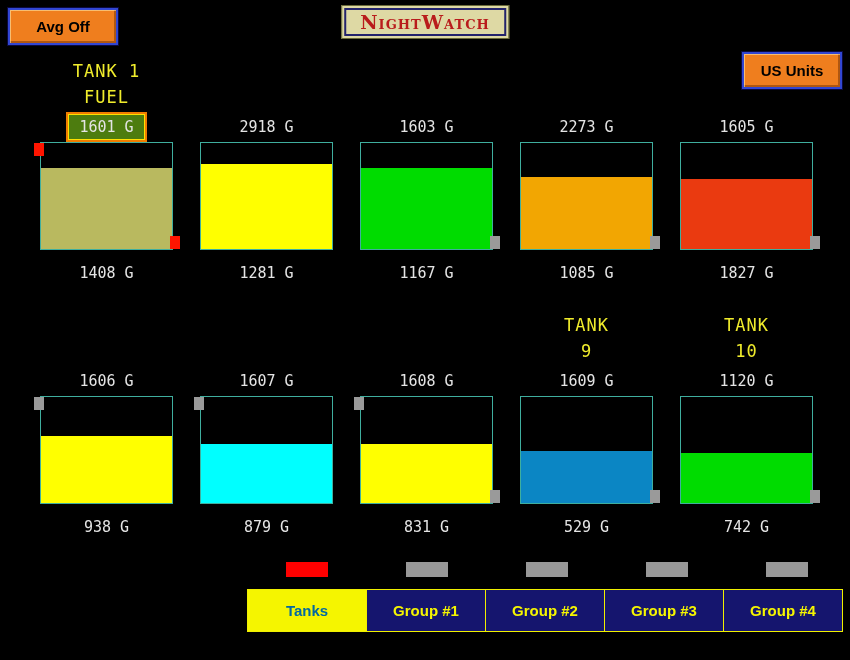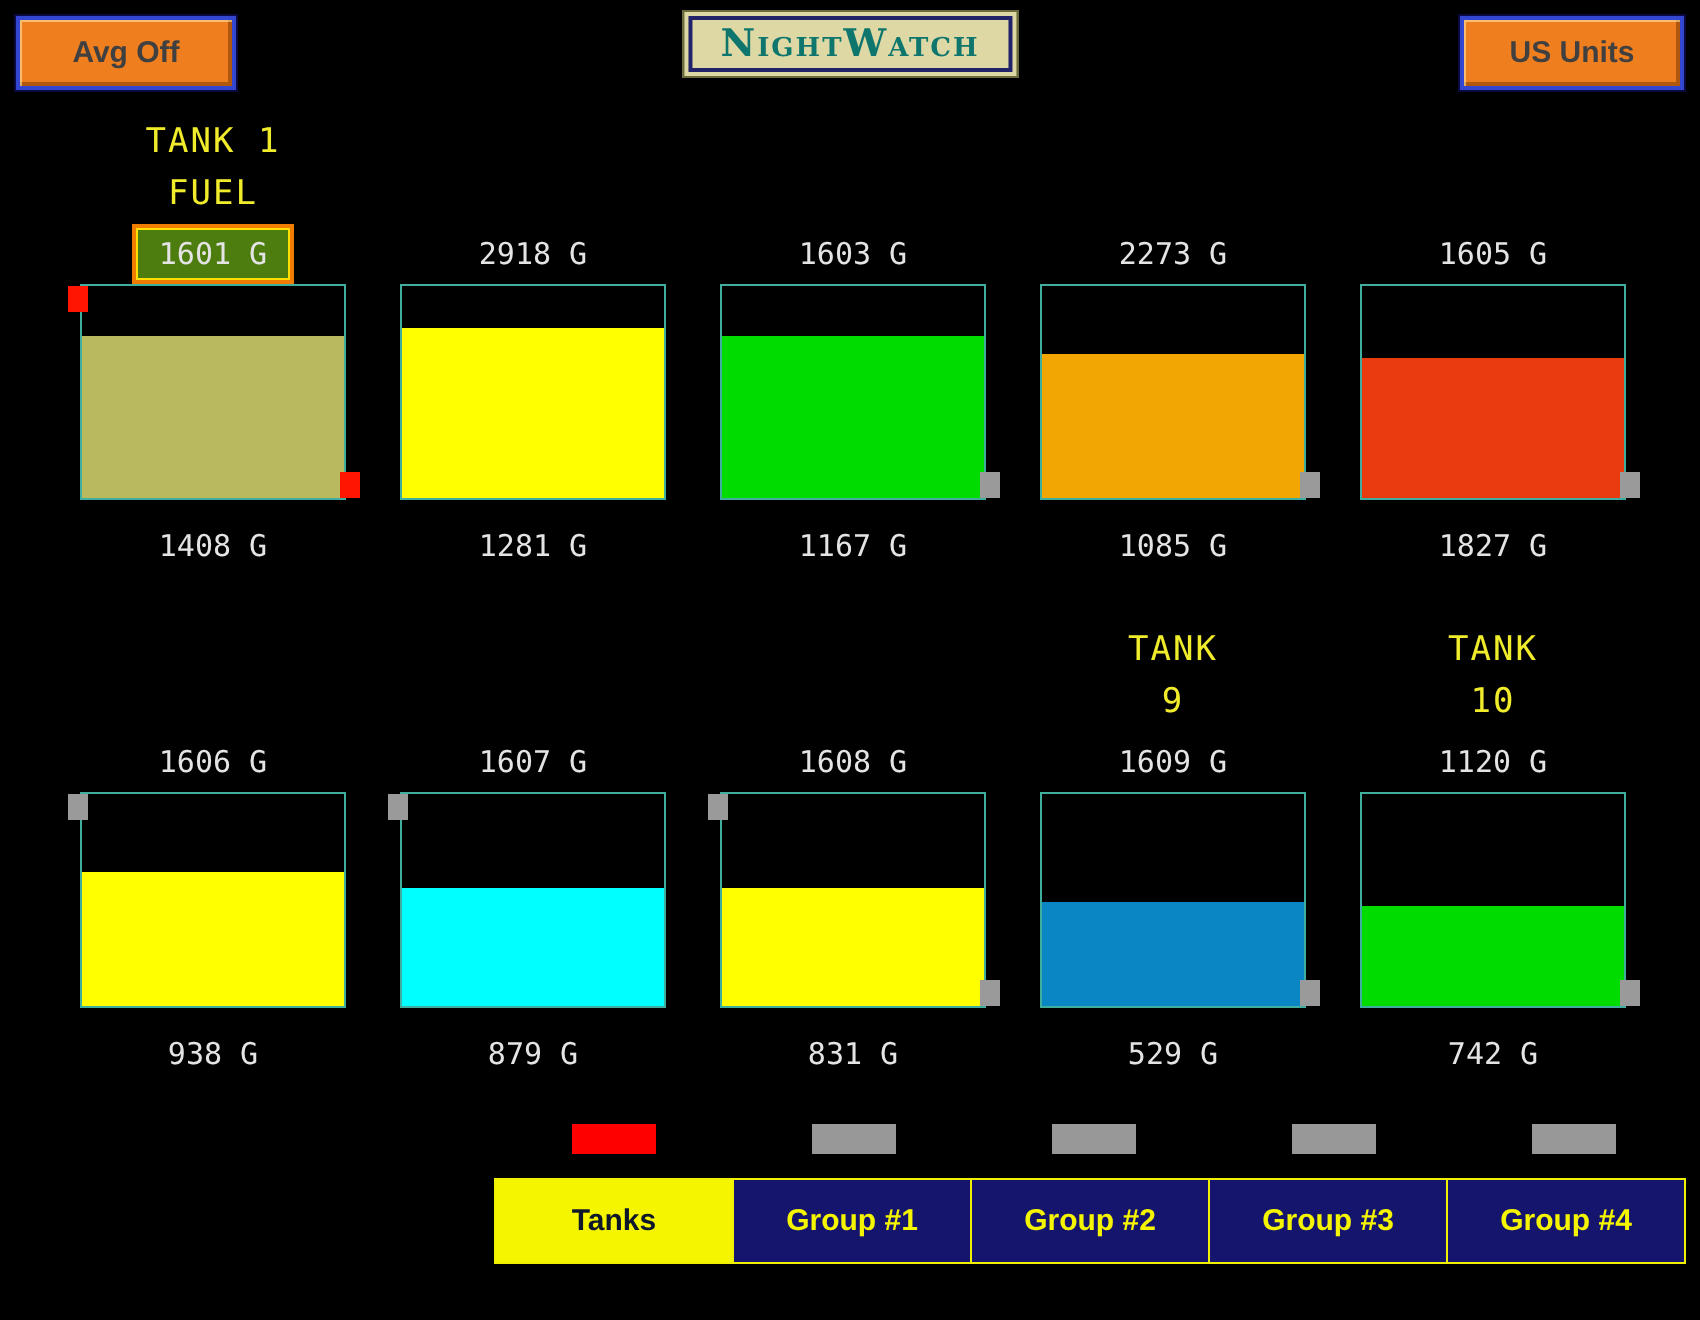--- a/index.html
+++ b/index.html
@@ -8,41 +8,41 @@
     width: 850px; height: 660px;
     position: relative;
     overflow: hidden;
     font-family: "DejaVu Sans Mono", monospace;
   }
   
   .btn {
     position: absolute; top: 8px; height: 37px;
     background: #ef7e1e;
     border: 2px solid #3246d2;
-    color: #404040;
+    color: #000000;
     font-family: "Liberation Sans", sans-serif;
     font-weight: bold; font-size: 15px;
     display: flex; align-items: center; justify-content: center;
     box-shadow: inset 1px 1px 0 rgba(255,240,180,.55), inset -2px -2px 0 rgba(100,40,0,.45), 0 0 0 1px #0a0a40;
     cursor: pointer;
   }
   #avg-btn { left: 8px; width: 110px; }
-  #units-btn { right: 8px; width: 112px; }
+  #units-btn { right: 8px; width: 100px; margin-top: 44px; }
   
   .logo {
     position: absolute; top: 5px; left: 50%; transform: translateX(-50%);
     background: #ded9a4; border: 1px solid #6a6a3a; padding: 2px;
   }
   .logo-inner {
     border: 2px solid #23236b;
     padding: 1px 14px;
     font-family: "DejaVu Serif", serif;
     font-variant: small-caps;
     font-weight: bold; font-size: 19px;
-    color: #0f766e; letter-spacing: 1px;
+    color: #b91c1c; letter-spacing: 1px;
     background: #ded9a4;
   }
   
   .row { position: absolute; left: 40px; display: flex; }
   #row1 { top: 58px; }
   #row2 { top: 312px; }
   .cell { width: 133px; margin-right: 27px; }
   .cell:last-child { margin-right: 0; }
   .tname {
     height: 54px; text-align: center;
@@ -78,21 +78,21 @@
     width: 120px; height: 43px;
     border: 1px solid #f0f000;
     margin-left: -1px;
     background: #15156e; color: #f5f500;
     display: flex; align-items: center; justify-content: center;
     font-family: "Liberation Sans", sans-serif;
     font-weight: bold; font-size: 15px;
     cursor: pointer;
   }
   .tab:first-child { margin-left: 0; }
-  .tab.active { background: #f5f500; color: #0f172a; }
+  .tab.active { background: #f5f500; color: #0369a1; }
 </style>
 </head>
 <body>
 
 <button id="avg-btn" class="btn">Avg Off</button>
 
 <div class="logo">
   <div class="logo-inner">NightWatch</div>
 </div>
 

